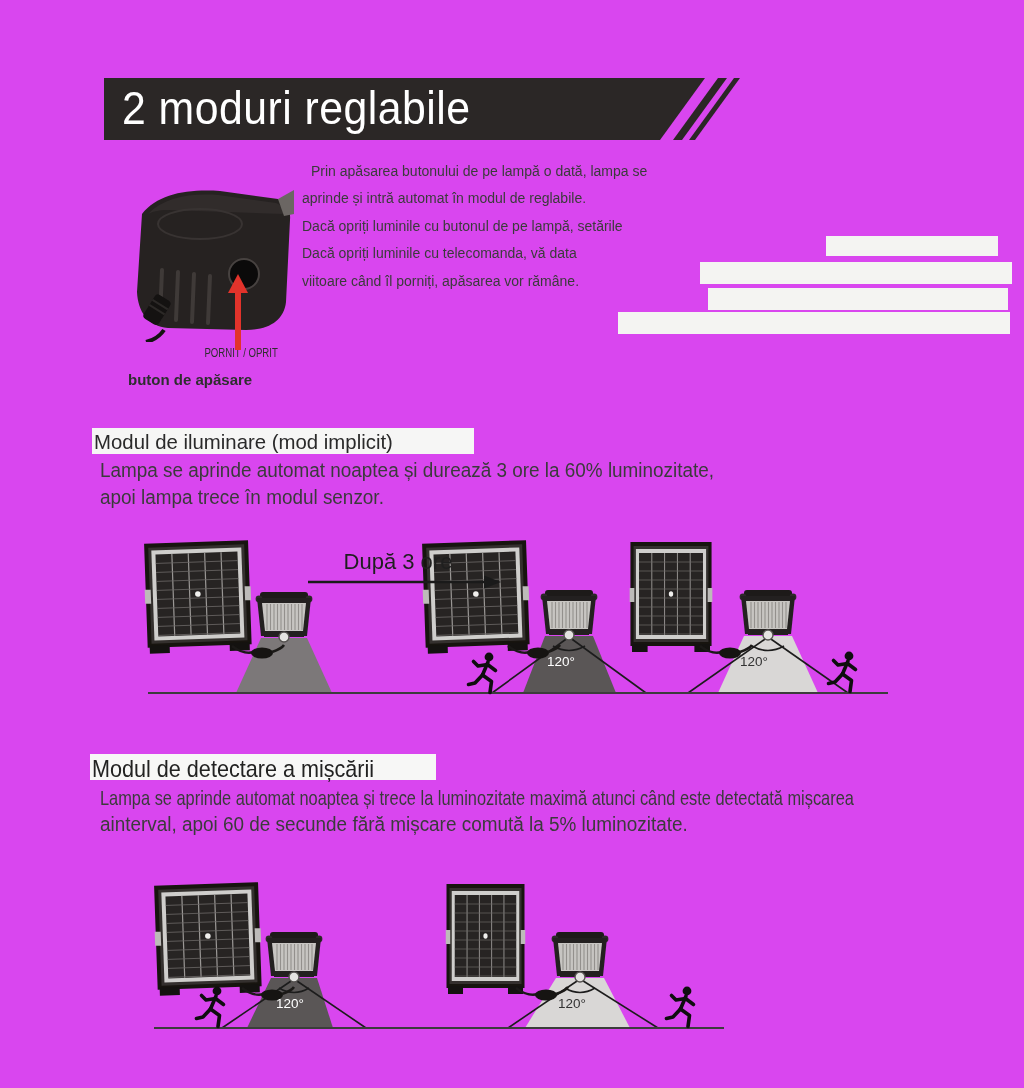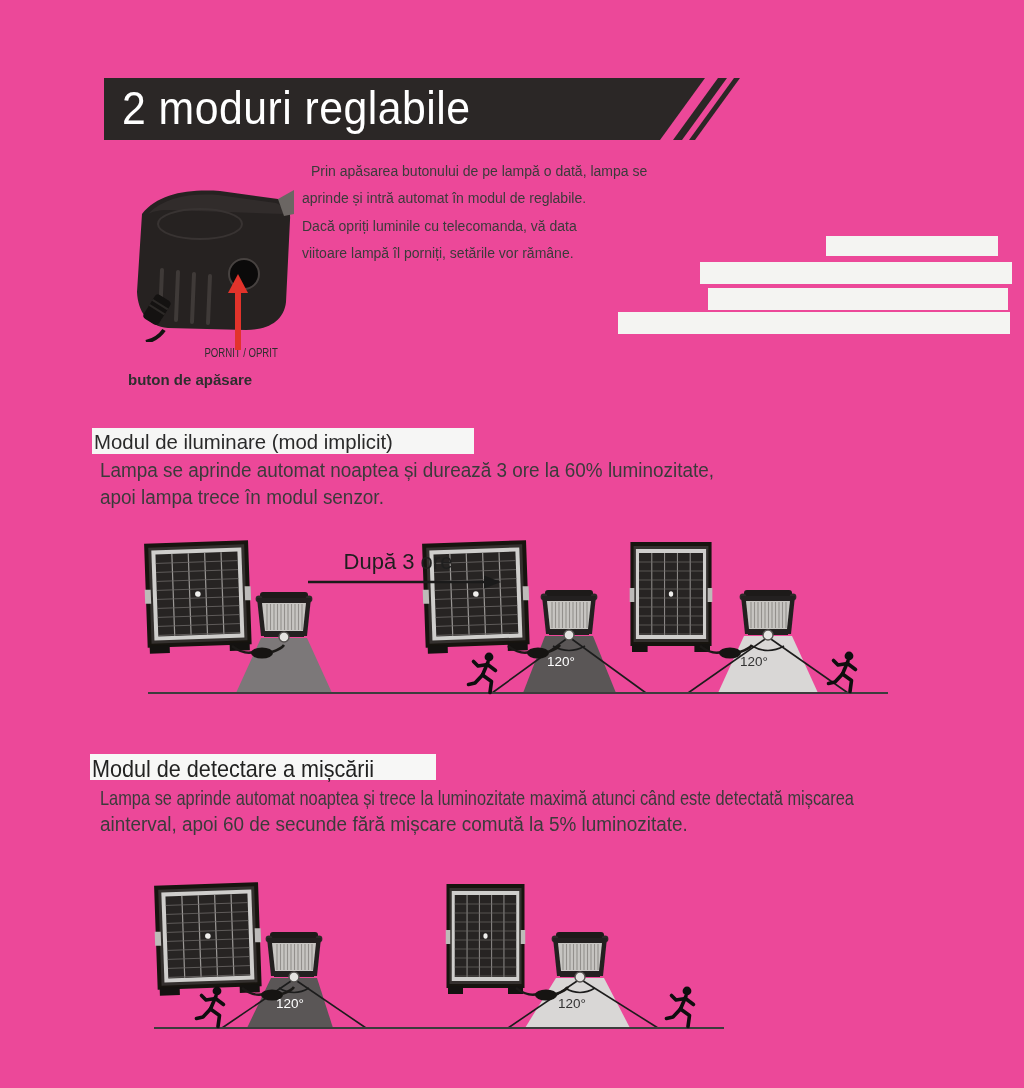--- a/index.html
+++ b/index.html
@@ -1,16 +1,16 @@
 <!DOCTYPE html>
 <html><head>
 <meta charset="utf-8">
 <style>
   html,body{margin:0;padding:0;background:#fff;}
-  .page{position:relative;width:1024px;height:1088px;background:#ec4899;overflow:hidden;
+  .page{position:relative;width:1024px;height:1088px;background:#d946ef;overflow:hidden;
         font-family:"Liberation Sans","DejaVu Sans",sans-serif;}
   .abs{position:absolute;}
   .artifact{position:absolute;background:#f4f4f2;z-index:0;}
   .banner-title{position:absolute;left:122px;top:78px;height:62px;line-height:60px;
         color:#ffffff;font-size:46px;letter-spacing:0.5px;transform:scaleX(.93);
         transform-origin:0 50%;white-space:pre;z-index:2;}
   .intro{position:absolute;left:302px;top:158px;width:540px;z-index:1;}
   .intro .line{font-size:14px;color:#3b3b3b;line-height:27.4px;white-space:pre;}
   .h1{position:absolute;left:94px;top:430px;font-size:21px;color:#2a2a2a;white-space:pre;
         transform:scaleX(.97);transform-origin:0 0;z-index:1;}
@@ -140,22 +140,23 @@
   <div class="artifact" style="left:826px;top:236px;width:172px;height:20px"></div>
   <div class="artifact" style="left:700px;top:262px;width:312px;height:22px"></div>
   <div class="artifact" style="left:708px;top:288px;width:300px;height:22px"></div>
   <div class="artifact" style="left:618px;top:312px;width:392px;height:22px"></div>
   <div class="artifact" style="left:92px;top:428px;width:382px;height:26px;background:#f6f6f5"></div>
   <div class="artifact" style="left:90px;top:754px;width:346px;height:26px;background:#f7f7f6"></div>
 
   <div class="intro">
     <div class="line" style="padding-left:9px">Prin apăsarea butonului de pe lampă o dată, lampa se</div>
     <div class="line">aprinde și intră automat în modul de reglabile.</div>
+    <div class="line">Dacă opriți luminile cu butonul de pe lampă, setările</div>
     <div class="line">Dacă opriți luminile cu telecomanda, vă data</div>
-    <div class="line">viitoare lampă îl porniți, setările vor rămâne.</div>
+    <div class="line">viitoare când îl porniți, apăsarea vor rămâne.</div>
   </div>
 
   <div class="h1">Modul de iluminare (mod implicit)</div>
   <div class="b1a">Lampa se aprinde automat noaptea și durează 3 ore la 60% luminozitate,</div>
   <div class="b1b">apoi lampa trece în modul senzor.</div>
 
   <svg class="abs" style="left:140px;top:538px;z-index:1" width="760" height="162" viewBox="0 0 760 162">
 
     <polygon points="121,100 167,100 192,155 96,155" fill="#7c7879"></polygon>
     <polygon points="405,98 453,98 476,155 383,155" fill="#5a5656"></polygon>

